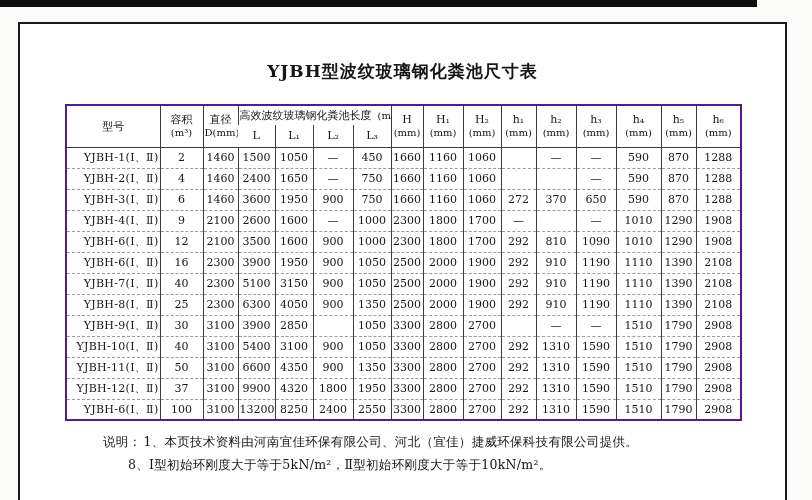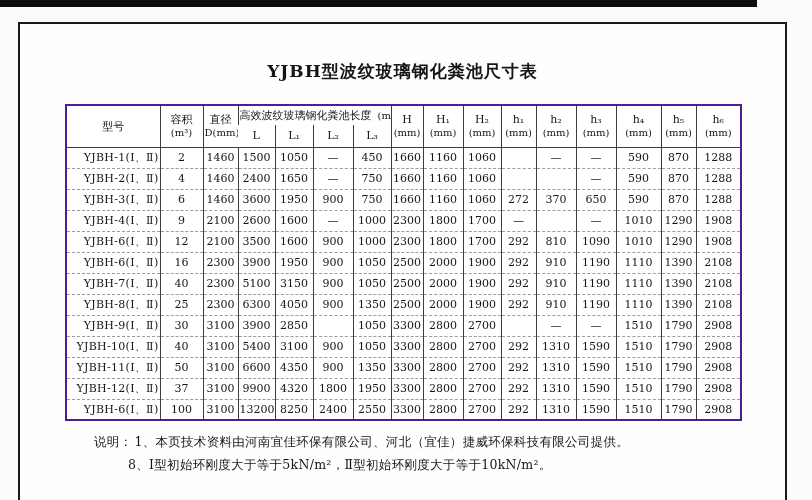--- a/index.html
+++ b/index.html
@@ -56,21 +56,21 @@
   .unit-gap { margin-left: 6px; }
   .dim-table tbody td { border-top: 1px dashed #9c9c9c; }
   .dim-table tbody tr:first-child td { border-top: none; }
   .dim-table td.model { text-align: right; padding-left: 6px; letter-spacing: 0.3px; }
   .notes {
     position: absolute; left: 74px; top: 406px;
     font-size: 12.5px;
     line-height: 23px;
     letter-spacing: 0.3px;
   }
-  .note-label { margin-right: 2px; }
+  .note-label { margin-right: 2px; margin-left: 9px; }
   .note-indent { padding-left: 34px; }
 </style>
 </head>
 <body>
 
 <div class="scan-topbar"></div>
 
 <div class="page-frame">
 
   <div class="page-title">YJBH型波纹玻璃钢化粪池尺寸表</div>

